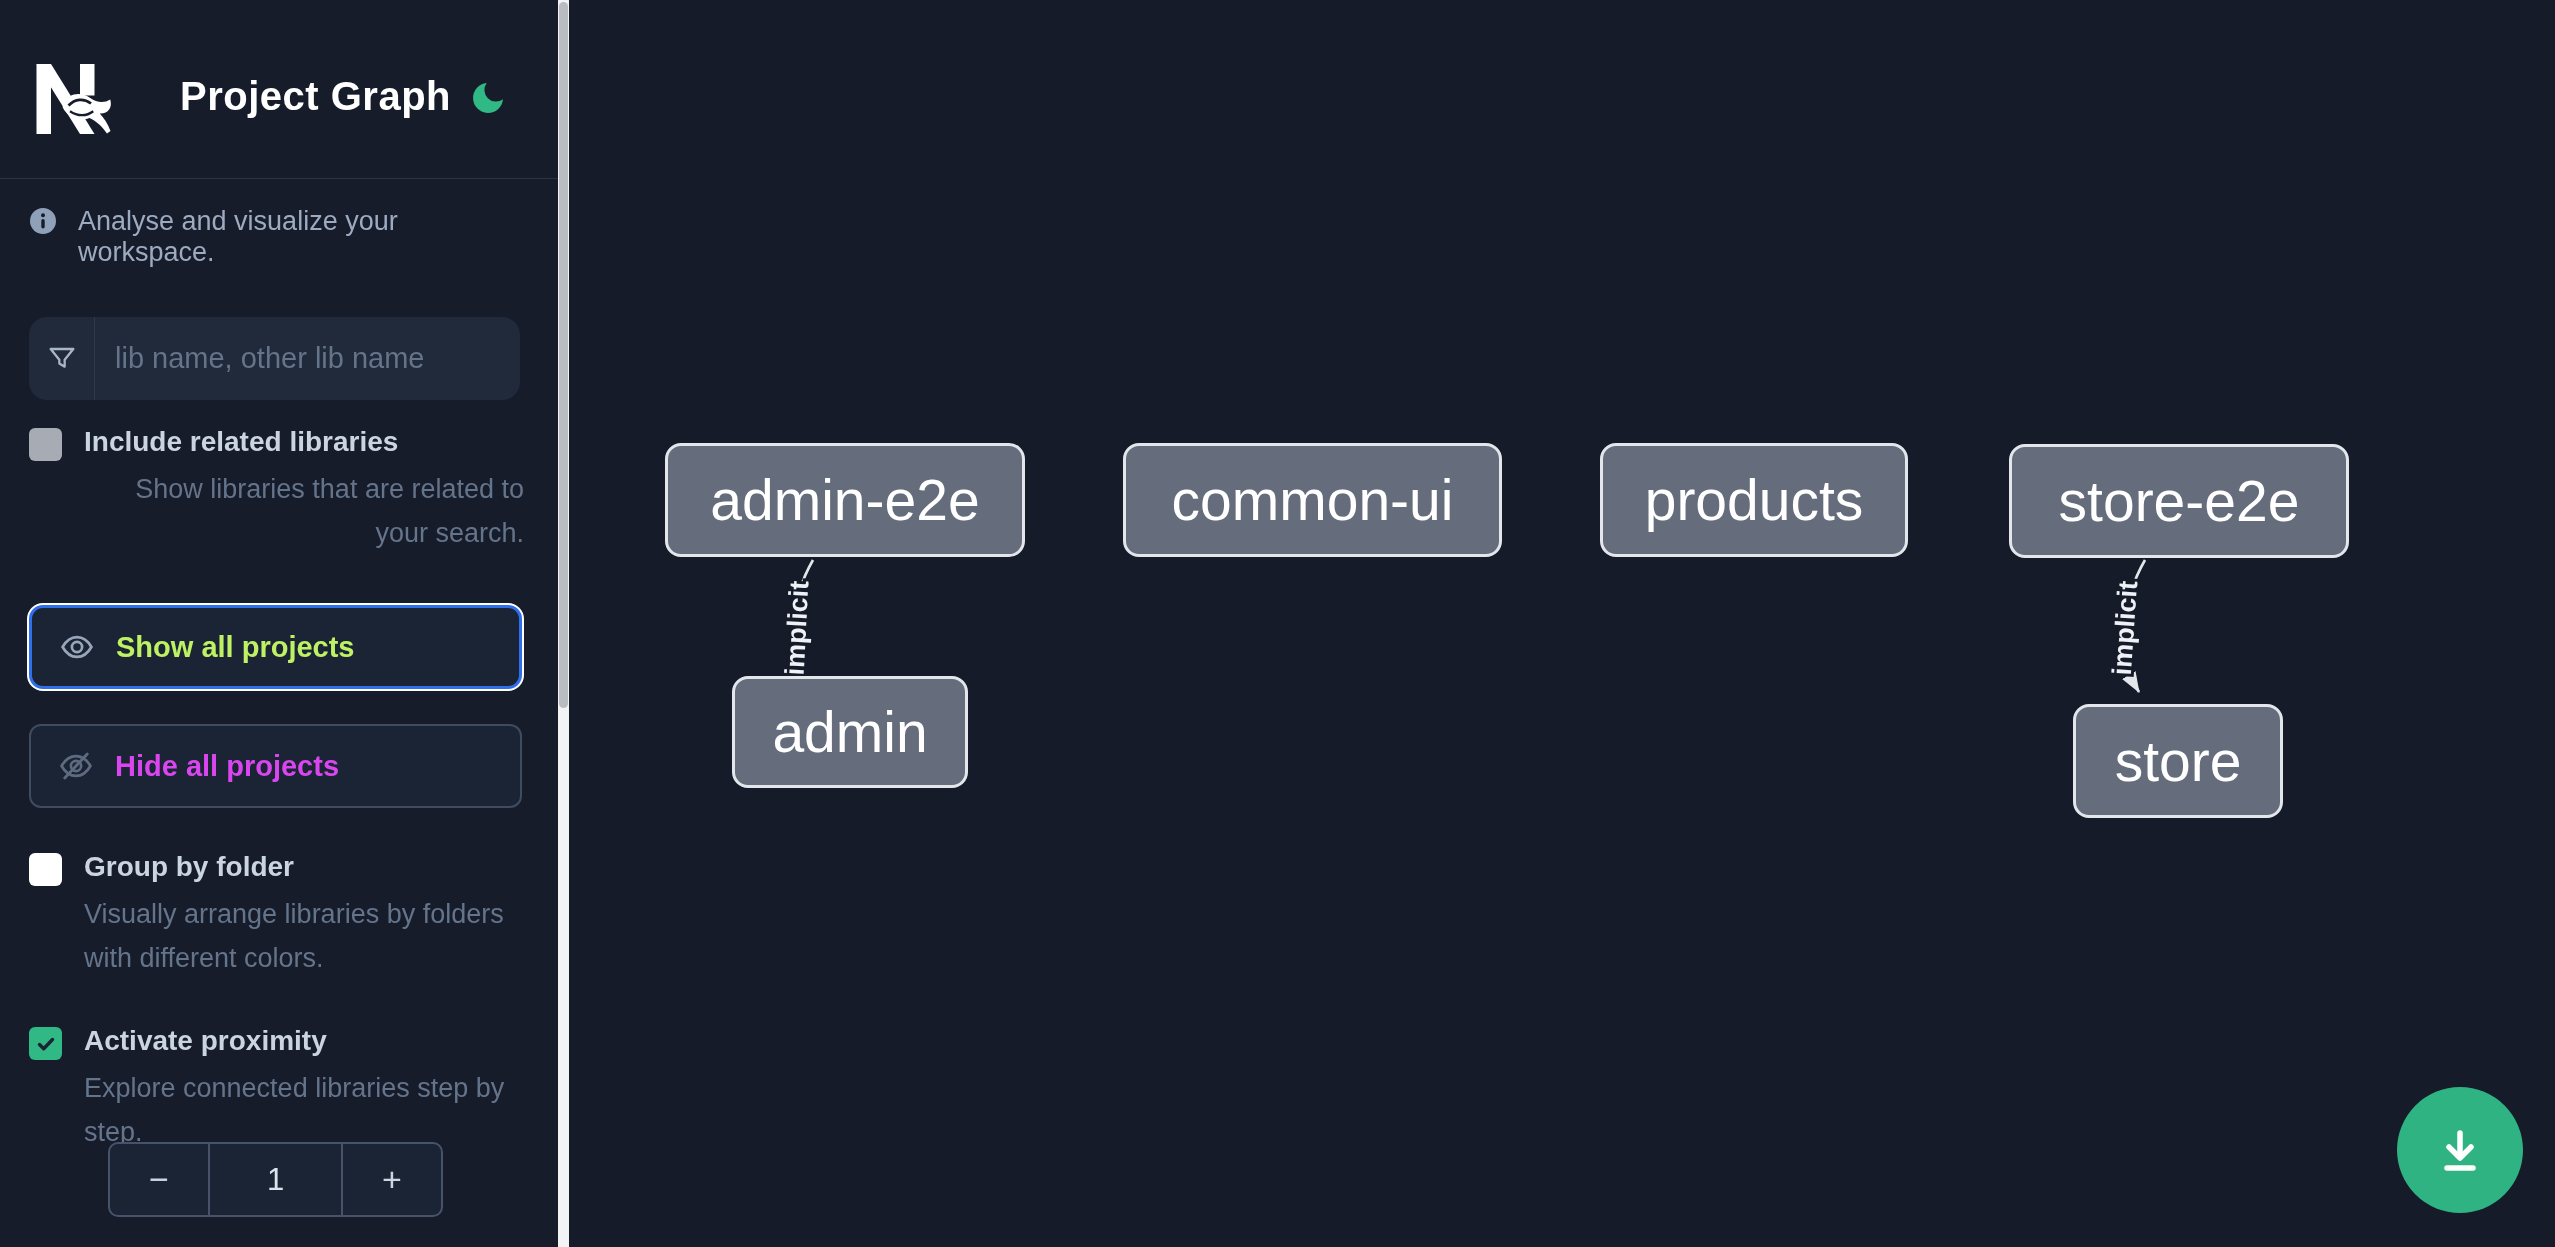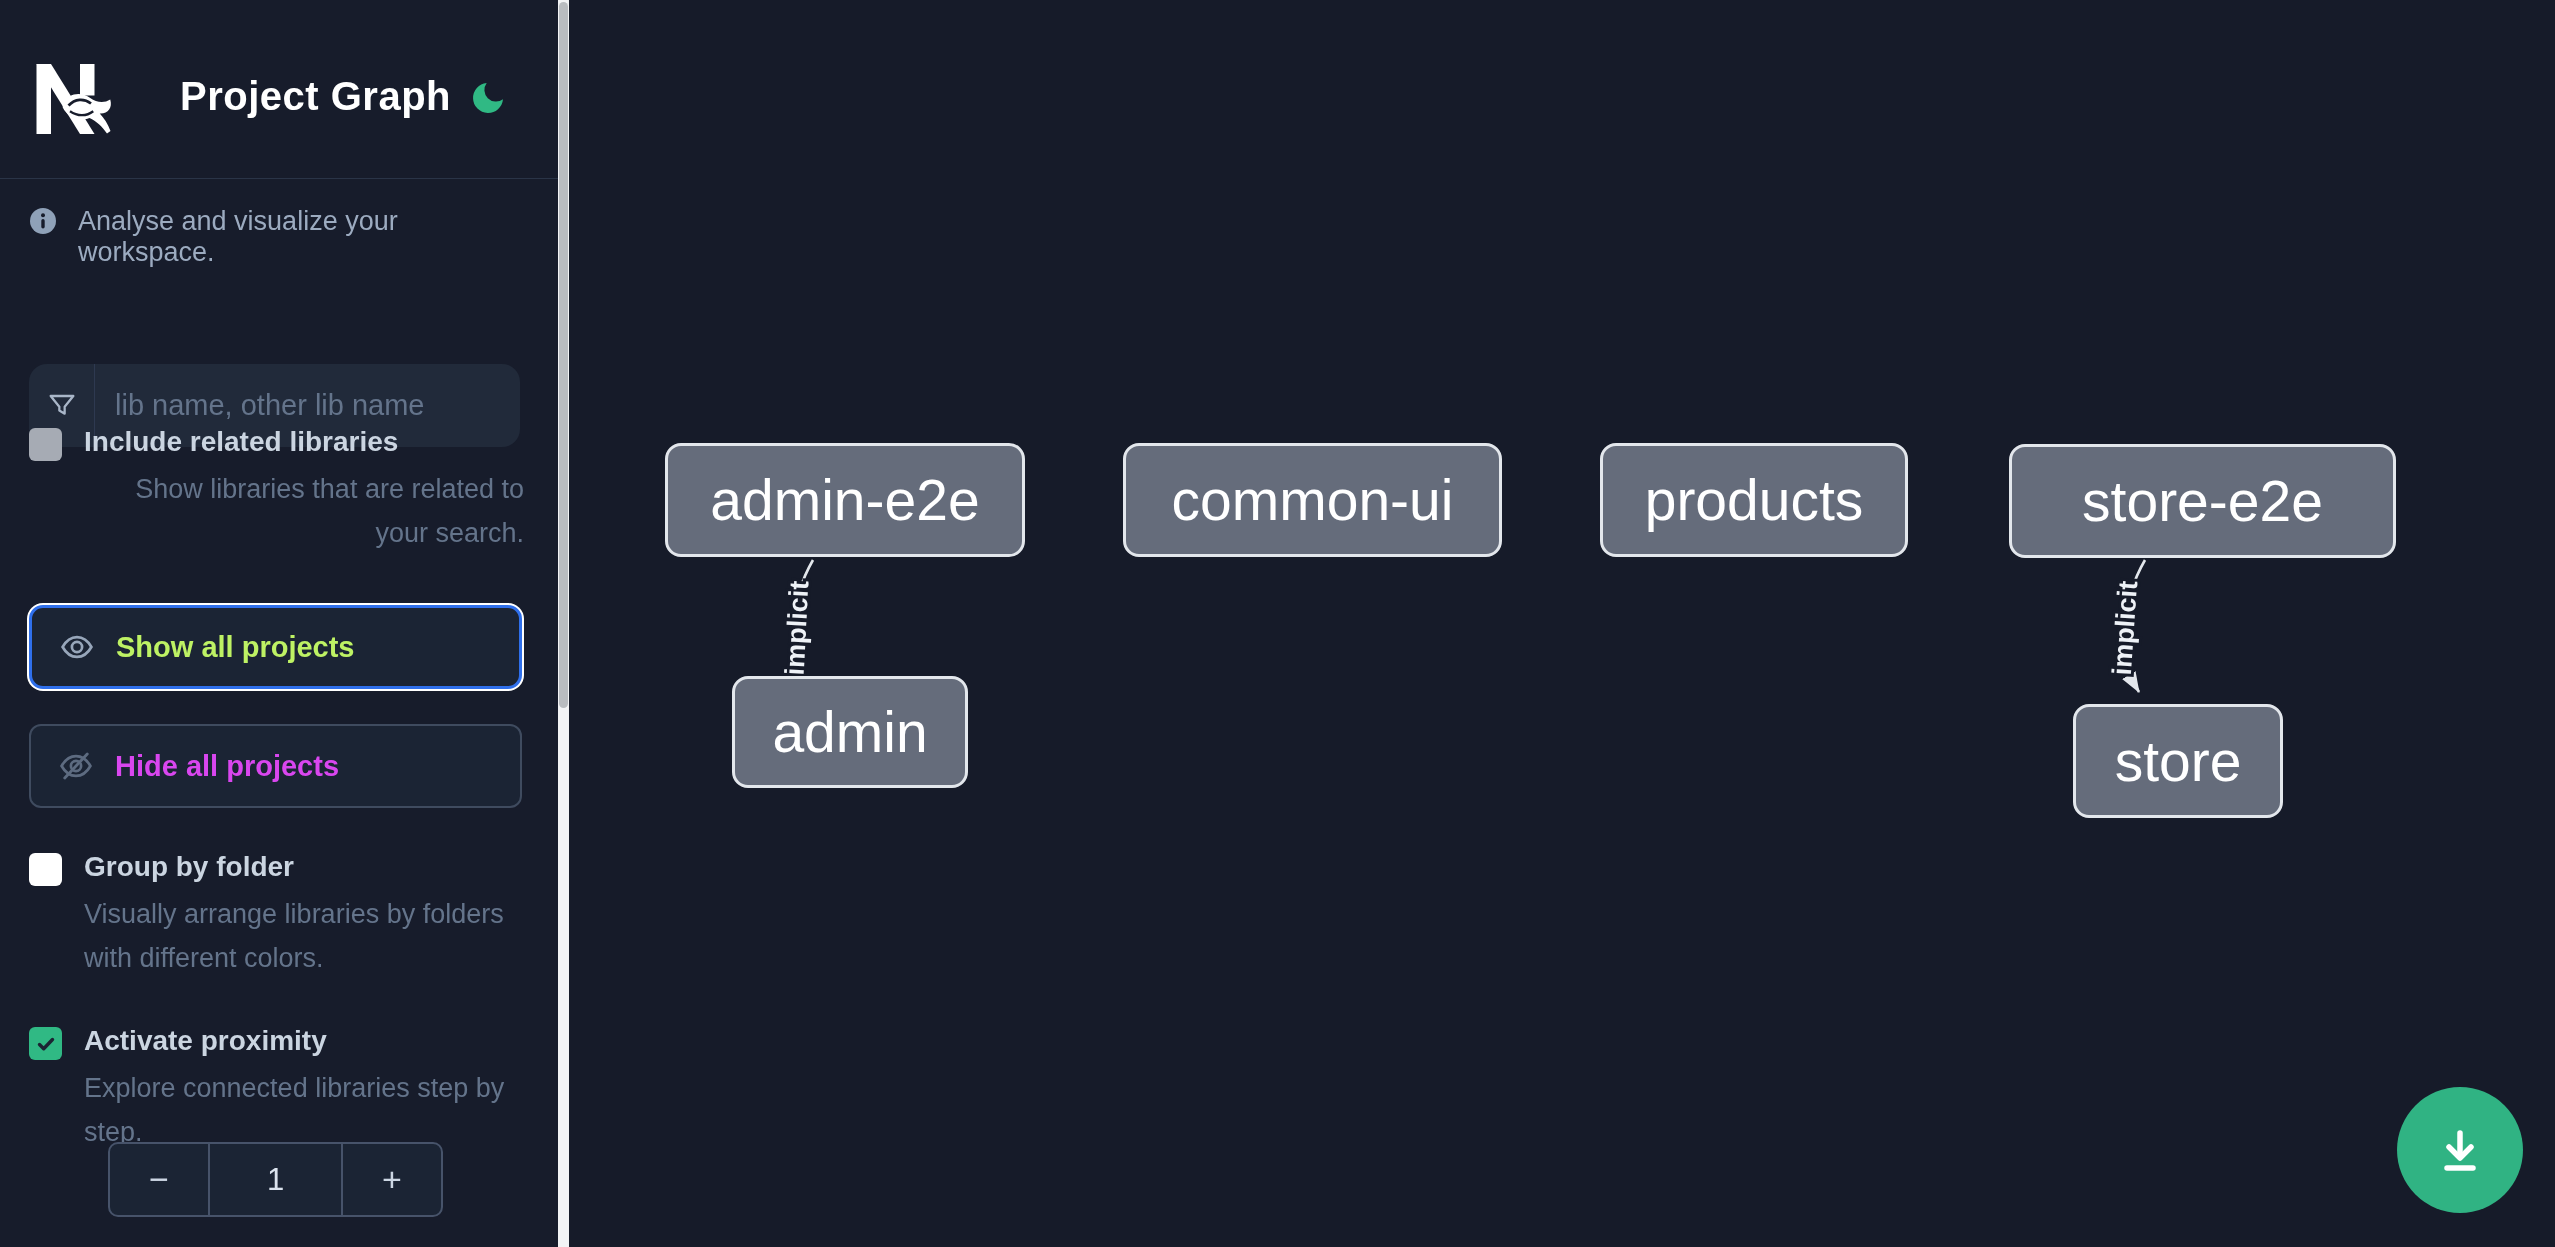--- a/index.html
+++ b/index.html
@@ -11,21 +11,21 @@
   .logo-svg{position:absolute;left:29px;top:60px;width:100px;height:78px;}
   .app-title{position:absolute;left:180px;top:74px;font-size:40px;font-weight:600;color:#ffffff;letter-spacing:.5px;}
   .theme-toggle{position:absolute;left:468px;top:76px;width:40px;height:44px;cursor:pointer;}
   .hdr-divider{position:absolute;left:0;top:178px;width:558px;height:1px;background:#2a3447;}
 
   .info-row{position:absolute;left:29px;top:206px;width:500px;display:flex;align-items:flex-start;}
   .info-icon{width:28px;height:28px;flex:0 0 28px;margin-top:1px;}
   .info-text{margin-left:21px;font-size:27px;color:#9cabc0;}
 
   .filter-box{position:absolute;left:29px;top:317px;width:491px;height:83px;background:#212a3a;
-              border-radius:18px;display:flex;align-items:stretch;overflow:hidden;margin-top:47px;}
+              border-radius:18px;display:flex;align-items:stretch;overflow:hidden;}
   .filter-icon-seg{width:65px;display:flex;align-items:center;justify-content:center;border-right:1px solid #2e3950;}
   .filter-input{flex:1;background:transparent;border:0;outline:none;padding:0 20px;font-size:29px;
                 color:#cbd5e1;font-family:"Liberation Sans",sans-serif;}
   .filter-input::placeholder{color:#64748b;}
 
   .check-row{position:absolute;left:29px;width:500px;}
   .checkbox{position:absolute;left:0;top:2px;width:33px;height:33px;border-radius:6px;cursor:pointer;}
   .cb-gray{background:#a6abb4;}
   .cb-white{background:#ffffff;}
   .cb-green{background:#30b984;display:flex;align-items:center;justify-content:center;}
@@ -164,21 +164,21 @@
       </defs>
       <path d="M 244 560 C 222 598, 215 652, 239 694" fill="none" stroke="#e3e7ec" stroke-width="2.6" marker-end="url(#arrow)"></path>
       <path d="M 1576 560 C 1554 598, 1546 652, 1570 692" fill="none" stroke="#e3e7ec" stroke-width="2.6" marker-end="url(#arrow)"></path>
       <text class="edge-label" x="228" y="628" dominant-baseline="central" transform="rotate(-87 228 628)">implicit</text>
       <text class="edge-label" x="1556" y="628" dominant-baseline="central" transform="rotate(-86 1556 628)">implicit</text>
     </svg>
 
     <div class="node" style="left:96px;top:443px;width:360px;height:114px;">admin-e2e</div>
     <div class="node" style="left:554px;top:443px;width:379px;height:114px;">common-ui</div>
     <div class="node" style="left:1031px;top:443px;width:308px;height:114px;">products</div>
-    <div class="node" style="left:1440px;top:444px;width:387px;height:114px;">store-e2e</div>
+    <div class="node" style="left:1440px;top:444px;width:340px;height:114px;">store-e2e</div>
     <div class="node" style="left:163px;top:676px;width:236px;height:112px;">admin</div>
     <div class="node" style="left:1504px;top:704px;width:210px;height:114px;">store</div>
   </main>
 
   <button class="fab">
     <svg width="56" height="56" viewBox="0 0 56 56">
       <path d="M28 11 V33" stroke="#ffffff" stroke-width="5.5" stroke-linecap="round"></path>
       <path d="M17 25 L28 36 L39 25" fill="none" stroke="#ffffff" stroke-width="5.5" stroke-linecap="round" stroke-linejoin="round"></path>
       <path d="M15 46 H41" stroke="#ffffff" stroke-width="5.5" stroke-linecap="round"></path>
     </svg>

